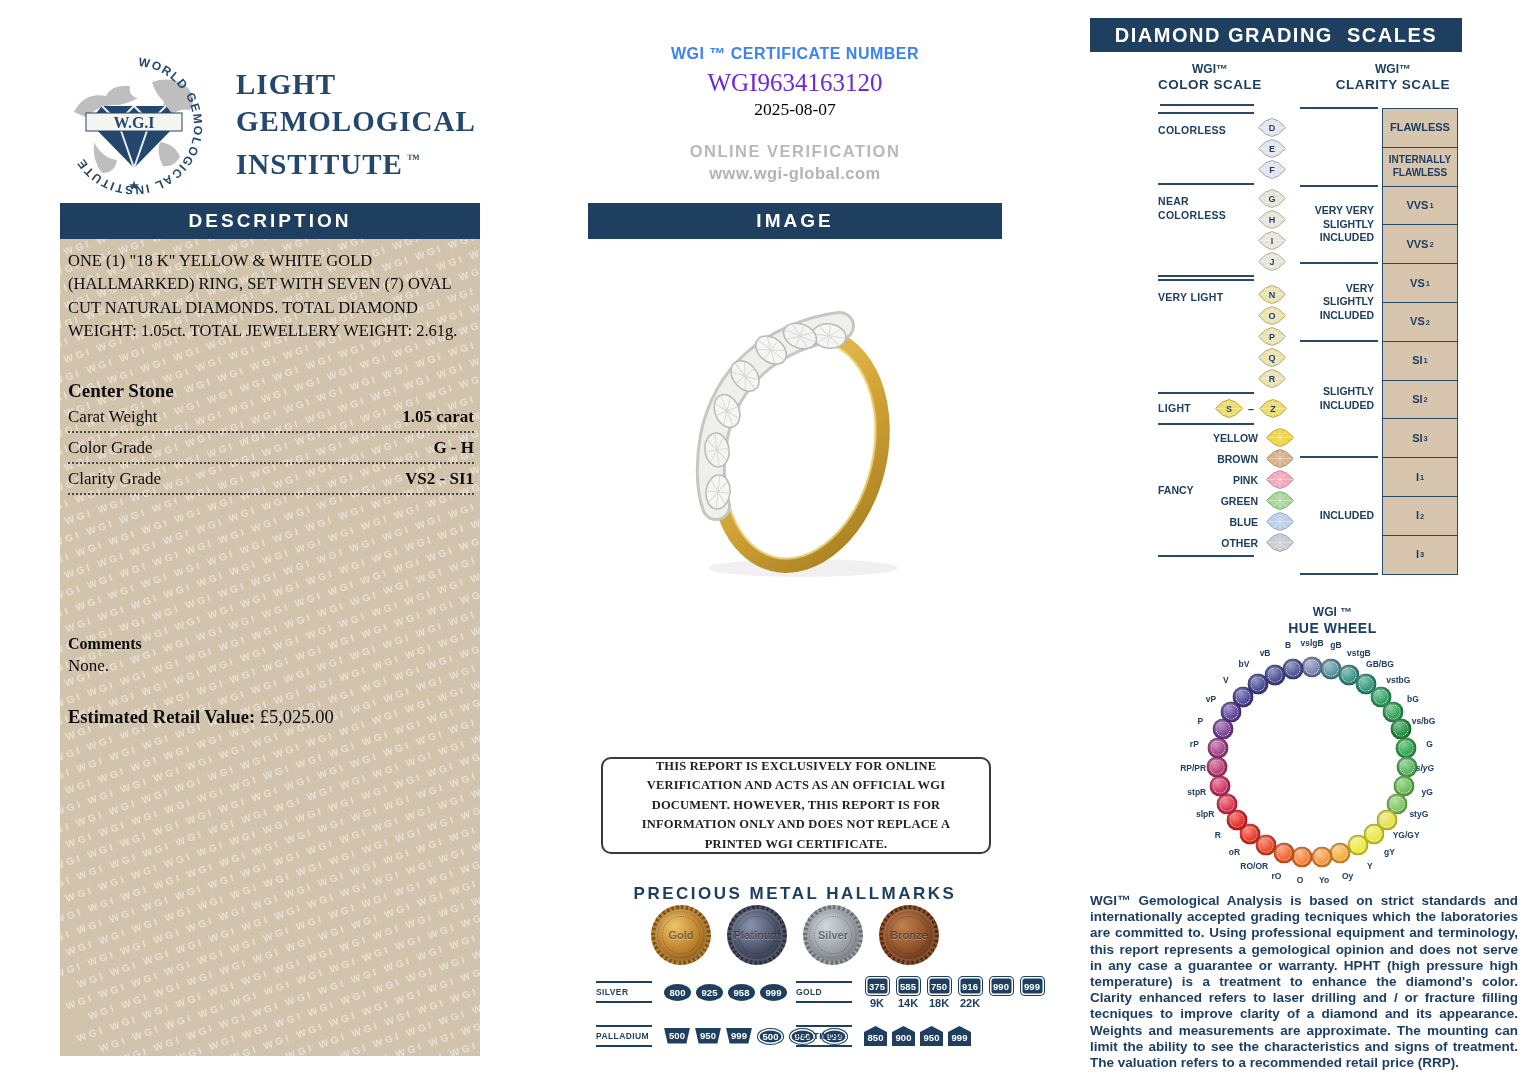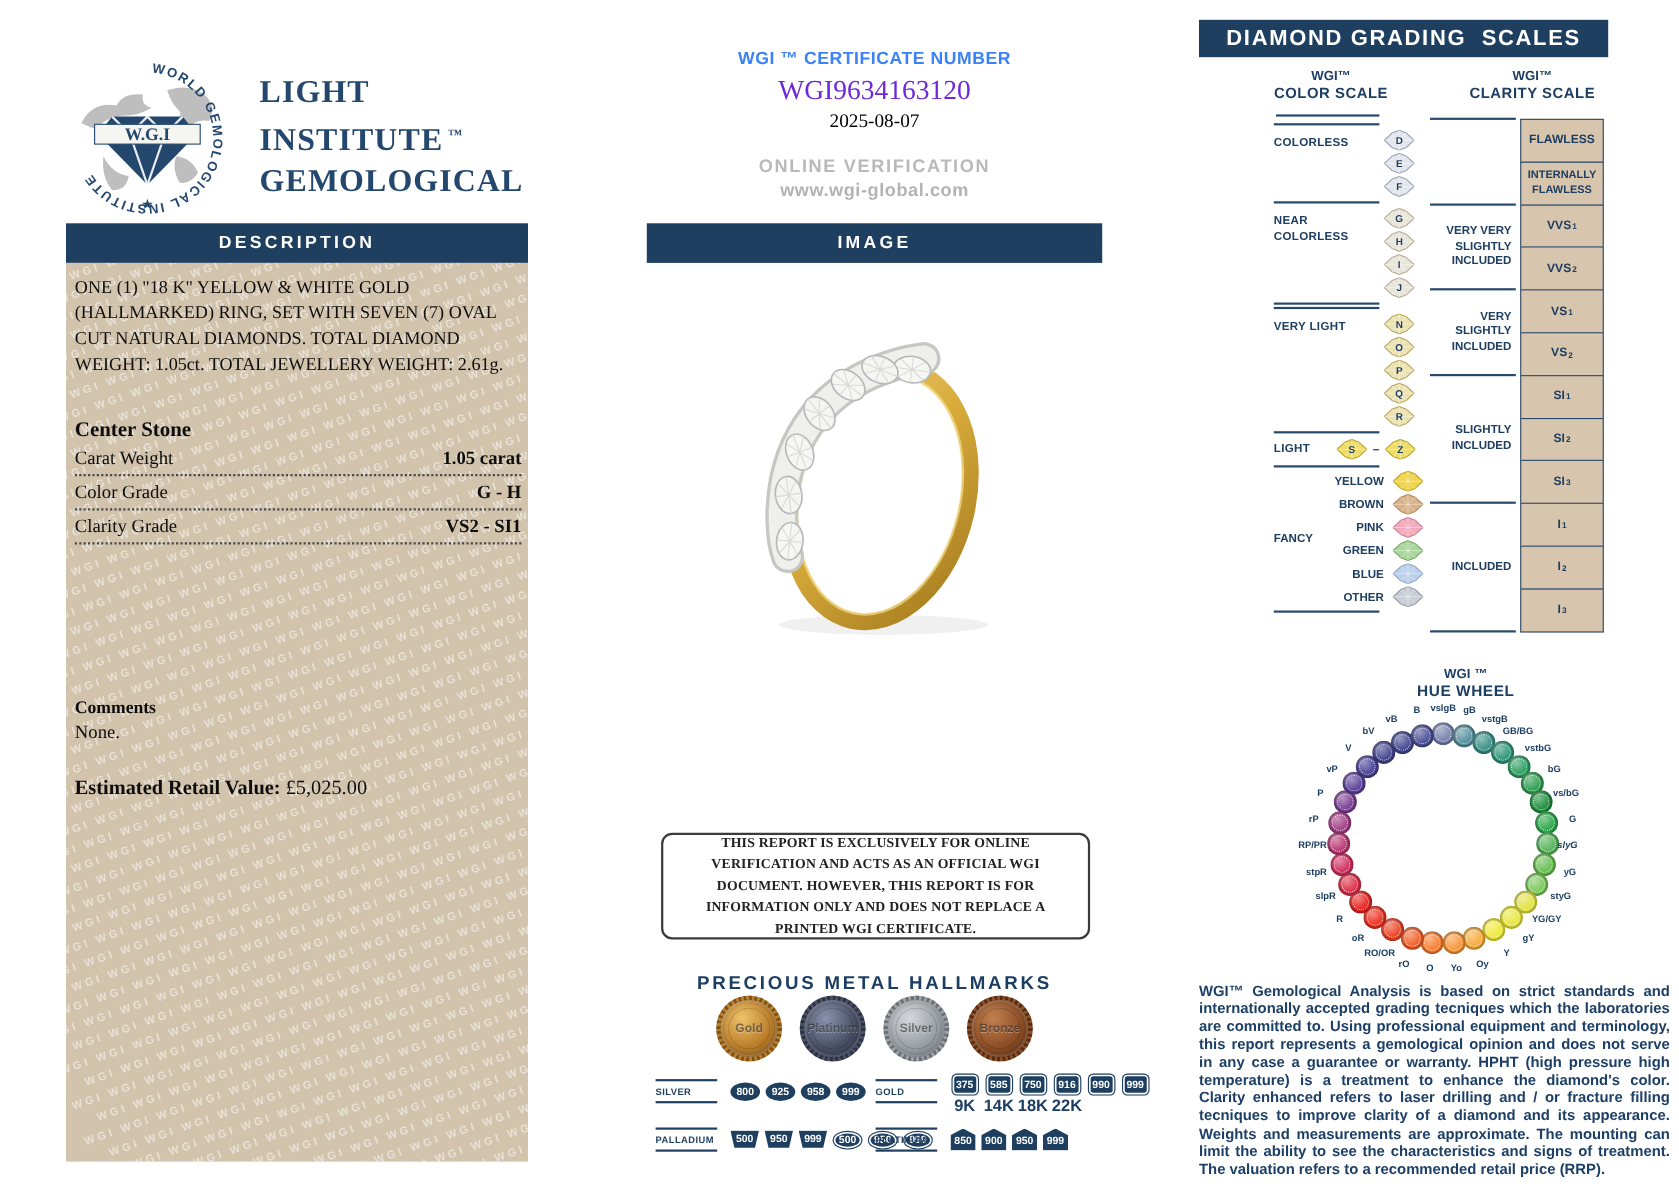--- a/index.html
+++ b/index.html
@@ -2,21 +2,21 @@
 <html><head>
 <meta charset="utf-8">
 <style>
   html,body{margin:0;padding:0;background:#fff;}
   .page{position:relative;width:1526px;height:1080px;background:#ffffff;overflow:hidden;
         font-family:"Liberation Sans",sans-serif;color:#111;}
   .abs{position:absolute;}
 
   
   .bar{position:absolute;background:#1e3f5f;color:#fff;display:flex;align-items:center;justify-content:center;
-       font-weight:bold;letter-spacing:3px;font-size:16px;}
+       font-weight:bold;letter-spacing:3px;font-size:19px;}
   .bar.right-bar{letter-spacing:1.5px;font-size:20px;white-space:pre;}
 
   
   .logo-row{position:absolute;left:58px;top:50px;display:flex;gap:26px;align-items:flex-start;}
   .brand-title{margin-top:16px;font-family:"Liberation Serif",serif;font-weight:bold;
                font-size:29px;line-height:37px;color:#24476e;letter-spacing:1px;}
   .brand-title sup{font-size:13px;}
 
   .beige{position:absolute;left:60px;top:239px;width:420px;height:817px;background:#d2c3ac;overflow:hidden;}
   #watermark{position:absolute;left:-90px;top:-80px;width:640px;height:1030px;transform:rotate(-19deg);
@@ -66,21 +66,21 @@
   .hm-cols{position:absolute;left:596px;top:973px;width:410px;display:flex;gap:14px;}
   .hm-col{display:flex;flex-direction:column;}
   .hm-col.left{width:186px;}
   .hm-col.right{width:210px;}
   .hm-row{display:flex;align-items:center;gap:8px;margin-bottom:6px;min-height:38px;}
   .hm-label{width:60px;display:flex;flex-direction:column;gap:4px;flex:none;}
   .hm-label .rule{height:2px;background:#1e3f5f;width:56px;}
   .hm-label .txt{font-size:8.5px;font-weight:bold;color:#1e3f5f;letter-spacing:.4px;}
   .hm-badges{display:flex;gap:5px;align-items:flex-start;}
   .gcell{display:flex;flex-direction:column;align-items:center;width:26px;}
-  .karat{font-size:15px;font-weight:bold;color:#1d3e63;margin-top:1px;height:11px;}
+  .karat{font-size:11px;font-weight:bold;color:#1d3e63;margin-top:1px;height:11px;}
   .badge{background:#1e3f5f;color:#fff;font-weight:bold;font-size:9.5px;display:flex;align-items:center;
          justify-content:center;flex:none;}
   .b-oval{width:27px;height:17px;border-radius:50%;}
   .b-ovalo{width:27px;height:17px;border-radius:50%;box-shadow:inset 0 0 0 1px #1e3f5f, inset 0 0 0 2.5px #fff;}
   .b-rect{width:25px;height:20px;border-radius:5px;box-shadow:inset 0 0 0 1px #1e3f5f, inset 0 0 0 2.5px #fff;}
   .b-trap{width:26px;height:16px;clip-path:polygon(0 0,100% 0,86% 100%,14% 100%);}
   .b-house{width:23px;height:20px;clip-path:polygon(50% 0,100% 30%,100% 100%,0 100%,0 30%);padding-top:2px;box-sizing:border-box;}
 
   
   .scale-title{position:absolute;text-align:center;color:#1d3e63;font-weight:bold;}
@@ -151,22 +151,22 @@
       <g>
         <path d="M44,56 L108,56 L121,72 L76,118 L31,72 Z" fill="#24476e"></path>
         <path d="M44,56 L60,72 L76,56 L92,72 L108,56 M31,72 L121,72 M60,72 L76,118 M92,72 L76,118" stroke="#ffffff" stroke-width="2" fill="none" opacity="0.9"></path>
         <rect x="28" y="63" width="96" height="18" fill="#f5f5f2" stroke="#24476e" stroke-width="1"></rect>
         <text x="76" y="77.5" text-anchor="middle" font-size="16" font-weight="bold" fill="#24476e" font-family="Liberation Serif, serif">W.G.I</text>
         <text x="76" y="140" text-anchor="middle" font-size="13" fill="#24476e">★</text>
       </g>
     </svg>
     <div class="brand-title">
       <div>LIGHT</div>
+      <div>GEMOLOGICAL</div>
       <div><span>INSTITUTE</span><sup> ™</sup></div>
-      <div>GEMOLOGICAL</div>
     </div>
   </div>
 
   <div class="bar" style="left:60px;top:203px;width:420px;height:36px;">
     <span>DESCRIPTION</span>
   </div>
 
   <div class="beige">
     <div id="watermark">
         <div class="wline">WGI  WGI  WGI  WGI  WGI  WGI  WGI  WGI  WGI  WGI  WGI  WGI  WGI  WGI  WGI  WGI  WGI  WGI  WGI  WGI  WGI  WGI  WGI  WGI  WGI  WGI  WGI  WGI  </div>

